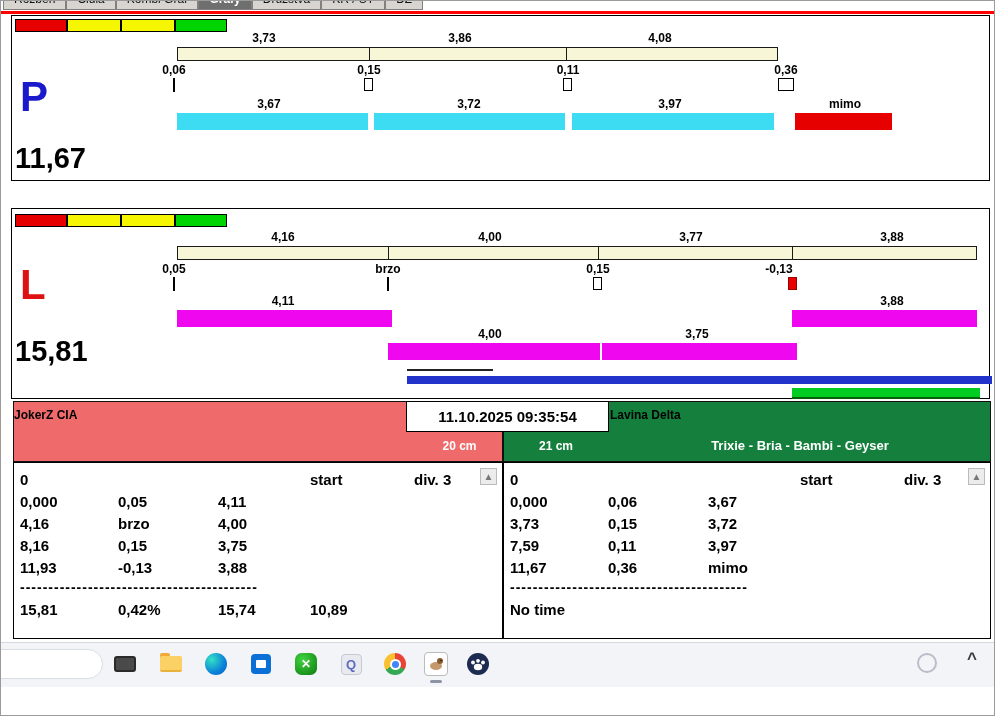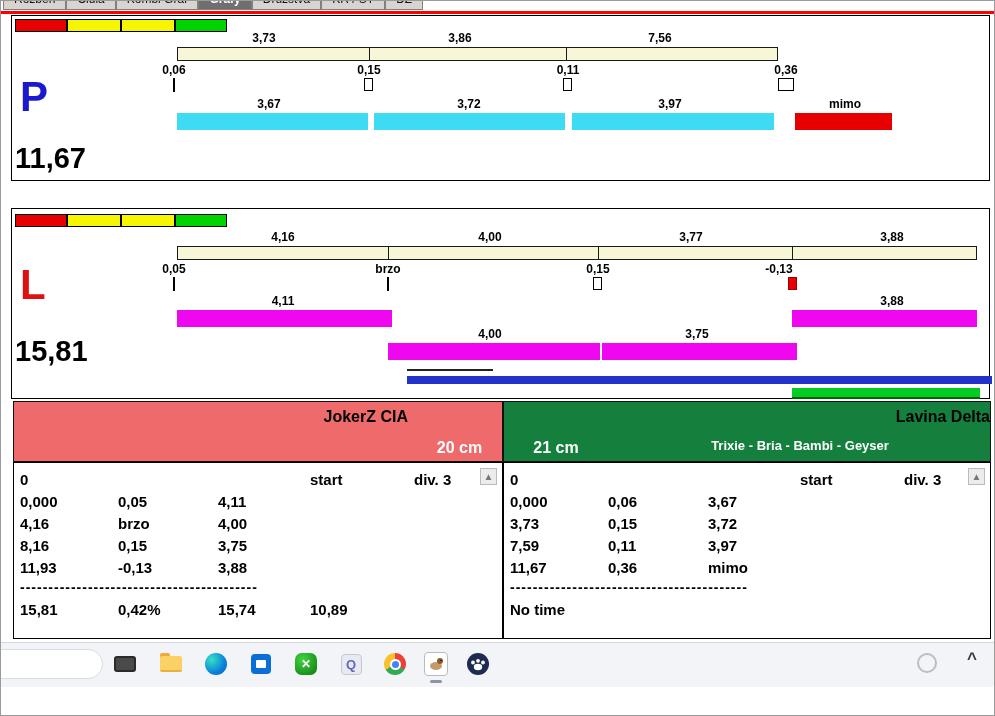--- a/index.html
+++ b/index.html
@@ -17,23 +17,23 @@
   .blk{position:absolute;height:13px;border:1px solid #000;box-sizing:border-box;}
   .cl{position:absolute;width:90px;margin-left:-45px;text-align:center;font-size:12px;font-weight:bold;color:#000;white-space:nowrap;}
   .seg{position:absolute;height:14px;background:#f7f7d8;border:1px solid #1a1a1a;box-sizing:border-box;}
   .bar{position:absolute;height:17px;}
   .tickline{position:absolute;width:2px;height:14px;background:#000;}
   .tickbox{position:absolute;width:9px;height:13px;background:#fff;border:1px solid #000;box-sizing:border-box;}
   .big-letter{position:absolute;font-size:42px;font-weight:bold;line-height:1;}
   .big-total{position:absolute;font-size:29px;font-weight:bold;color:#000;line-height:1;}
   
   .hdr{position:absolute;height:61px;border:1px solid #111;box-sizing:border-box;}
-  .hdr-title{position:absolute;font-size:16px;font-weight:bold;color:#000;text-align:right;}
+  .hdr-title{position:absolute;font-size:12px;font-weight:bold;color:#000;text-align:left;}
   .hdr-sub{position:absolute;font-size:13px;font-weight:bold;color:#fff;text-align:center;}
-  .hdr-cat{position:absolute;font-size:16px;font-weight:bold;color:#fff;text-align:center;}
+  .hdr-cat{position:absolute;font-size:12px;font-weight:bold;color:#fff;text-align:center;}
   .stamp{position:absolute;left:405px;top:400px;width:203px;height:31px;background:#fff;border:1px solid #000;
          z-index:3;text-align:center;line-height:29px;font-size:15px;font-weight:bold;box-sizing:border-box;}
   .ttable{position:absolute;top:461px;height:177px;background:#fff;border:1px solid #000;box-sizing:border-box;}
   .trow{position:absolute;left:0;width:100%;height:20px;font-size:15px;font-weight:bold;color:#000;}
   .c{position:absolute;white-space:nowrap;}
   .c0{left:6px}.c1{left:104px}.c2{left:204px}.c3{left:296px}.c4{left:400px}
   .sep{position:absolute;left:6px;font-size:14px;font-weight:bold;letter-spacing:1px;white-space:nowrap;color:#000;}
   .scrollup{position:absolute;top:5px;width:17px;height:17px;background:#ececec;border:1px solid #bbb;color:#777;
             font-size:10px;text-align:center;line-height:16px;box-sizing:border-box;cursor:default;}
   
@@ -66,21 +66,21 @@
   <div class="redline"></div>
 
   <section class="panel" style="left:10px;top:14px;width:979px;height:166px">
     <div class="blk" style="left:3px;top:3px;width:52px;background:#e60000"></div>
     <div class="blk" style="left:55px;top:3px;width:54px;background:#f6f600"></div>
     <div class="blk" style="left:109px;top:3px;width:54px;background:#f6f600"></div>
     <div class="blk" style="left:163px;top:3px;width:52px;background:#00d400"></div>
 
     <span class="cl" style="left:252px;top:15px">3,73</span>
     <span class="cl" style="left:448px;top:15px">3,86</span>
-    <span class="cl" style="left:648px;top:15px">7,56</span>
+    <span class="cl" style="left:648px;top:15px">4,08</span>
 
     <div class="seg" style="left:165px;top:31px;width:193px"></div>
     <div class="seg" style="left:357px;top:31px;width:198px"></div>
     <div class="seg" style="left:554px;top:31px;width:212px"></div>
 
     <span class="cl" style="left:162px;top:47px">0,06</span>
     <span class="cl" style="left:357px;top:47px">0,15</span>
     <span class="cl" style="left:556px;top:47px">0,11</span>
     <span class="cl" style="left:774px;top:47px">0,36</span>
 
@@ -153,20 +153,21 @@
     <div class="hdr-title" style="left:0;top:6px;width:394px">JokerZ CIA</div>
     <div class="hdr-cat" style="left:403px;top:37px;width:85px">20 cm</div>
   </div>
 
   <div class="hdr" style="left:502px;top:400px;width:488px;background:#15803d">
     <div class="hdr-title" style="left:106px;top:6px;width:380px">Lavina Delta</div>
     <div class="hdr-sub" style="left:106px;top:36px;width:380px">Trixie - Bria - Bambi - Geyser</div>
     <div class="hdr-cat" style="left:8px;top:37px;width:88px">21 cm</div>
   </div>
 
+  <div class="stamp">11.10.2025 09:35:54</div>
 
   <div class="ttable" style="left:12px;width:490px">
     <div class="trow" style="top:8px">
       <span class="c c0">0</span>
       <span class="c c3">start</span>
       <span class="c c4">div. 3</span>
     </div>
     <div class="trow" style="top:30px">
       <span class="c c0">0,000</span>
       <span class="c c1">0,05</span>

